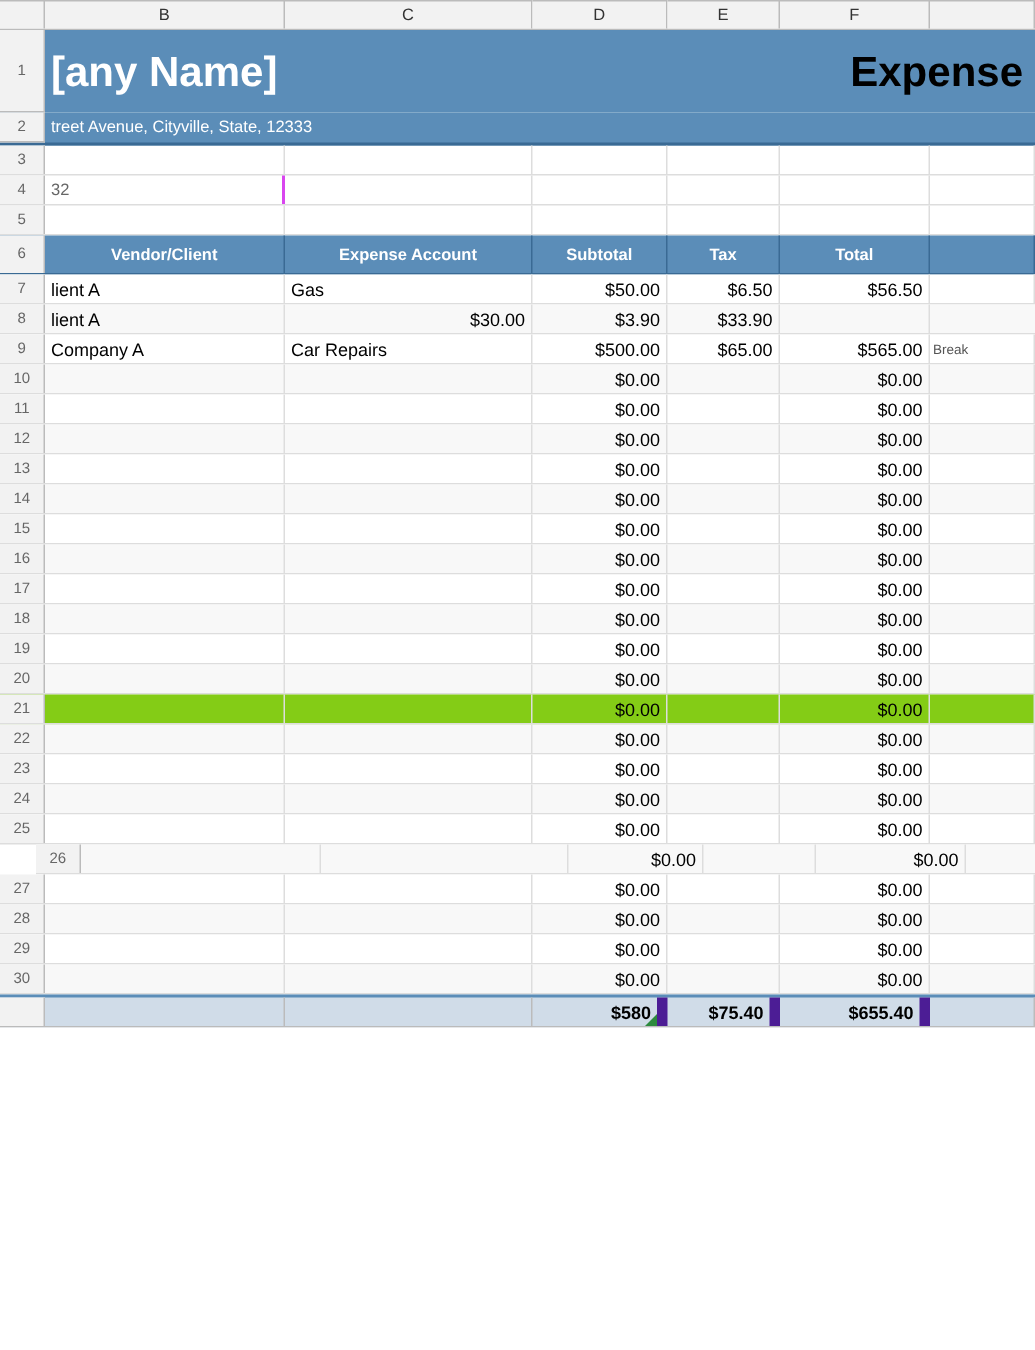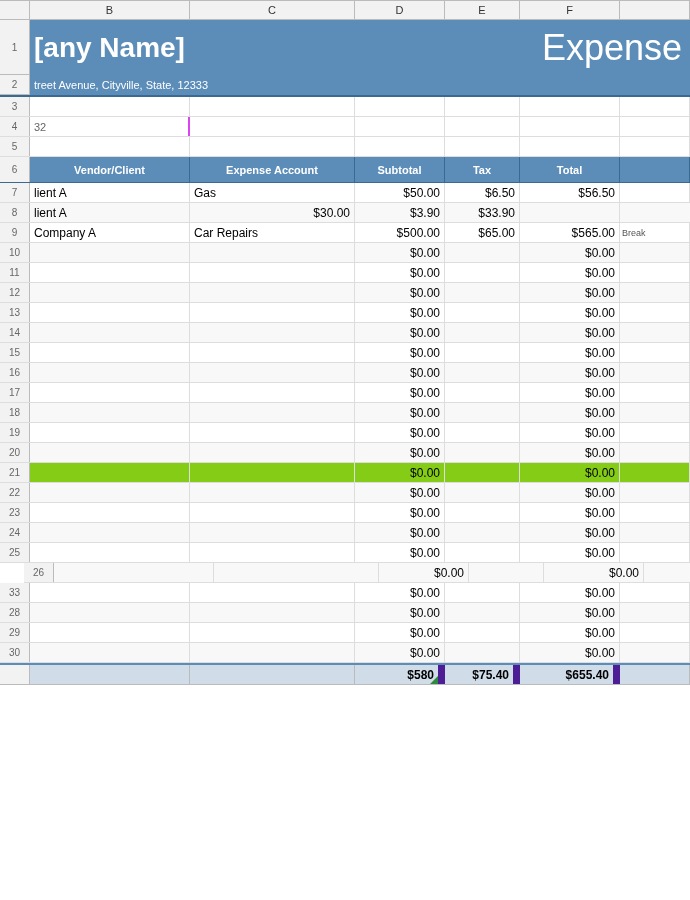--- a/index.html
+++ b/index.html
@@ -57,23 +57,23 @@
       color: #fff;
     }
     .title-right {
       grid-column: 6 / 8;
       display: flex;
       align-items: center;
       justify-content: flex-end;
       padding-right: 8px;
     }
     .title-right-text {
-      font-size: 36px;
-      font-weight: normal;
-      color: #ffffff;
+      font-size: 28px;
+      font-weight: bold;
+      color: #000000;
     }
 
     
     .address-area {
       background: #5b8db8;
       display: grid;
       grid-template-columns: 30px 160px 165px 90px 75px 100px 70px;
       height: 22px;
       border-bottom: 2px solid #3a6a94;
     }
@@ -454,21 +454,21 @@
       <div class="data-row" style="background: rgb(248, 248, 248); margin-left: 24px;">
         <div class="row-num">26</div>
         <div class="cell-left"></div>
         <div class="cell-left"></div>
         <div class="cell-right">$0.00</div>
         <div class="cell-right"></div>
         <div class="cell-right">$0.00</div>
         <div class="cell-left note-cell"></div>
       </div>
       <div class="data-row" style="background: rgb(255, 255, 255);">
-        <div class="row-num">33</div>
+        <div class="row-num">27</div>
         <div class="cell-left"></div>
         <div class="cell-left"></div>
         <div class="cell-right">$0.00</div>
         <div class="cell-right"></div>
         <div class="cell-right">$0.00</div>
         <div class="cell-left note-cell"></div>
       </div>
       <div class="data-row" style="background: rgb(248, 248, 248);">
         <div class="row-num">28</div>
         <div class="cell-left"></div>

